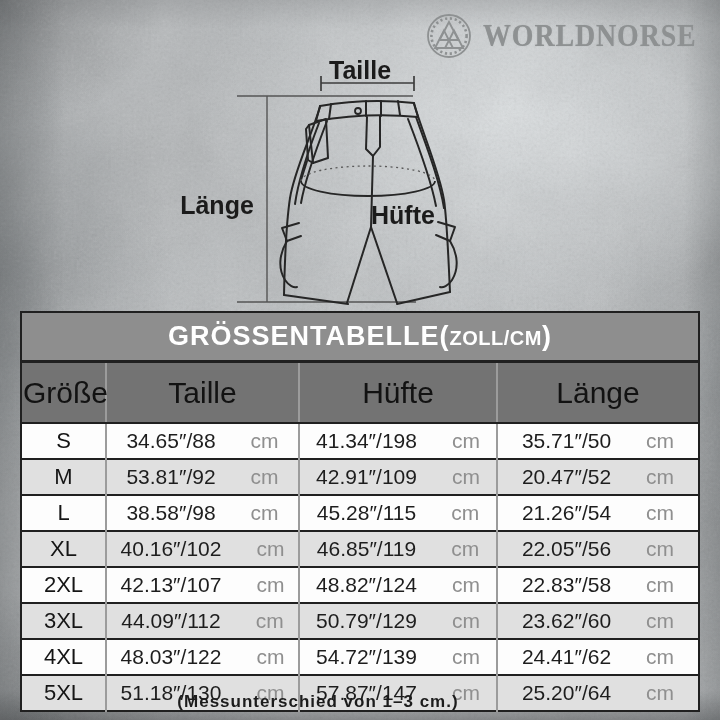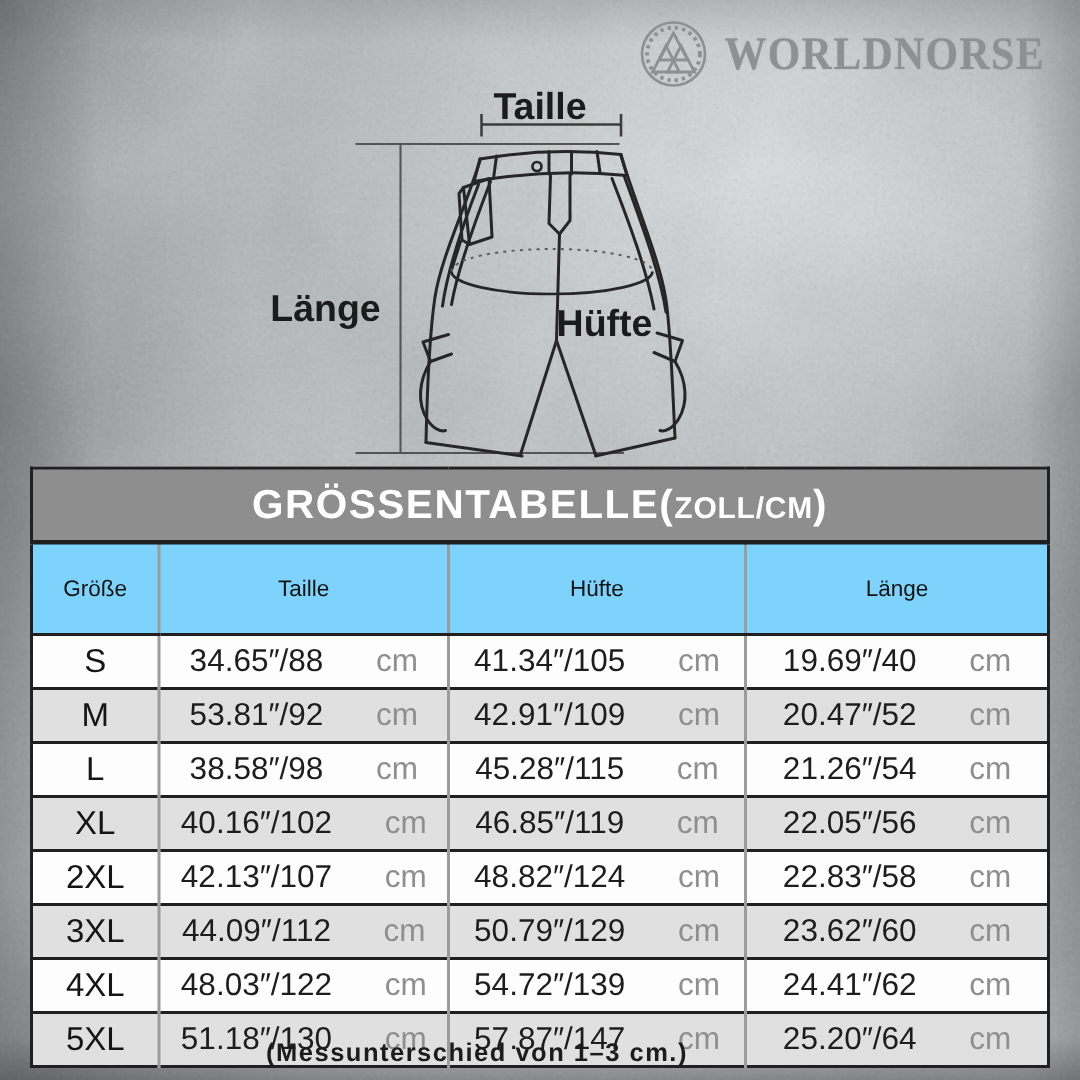--- a/index.html
+++ b/index.html
@@ -41,22 +41,22 @@
     border-collapse:collapse;table-layout:fixed;
     background:#fdfdfd;border:2px solid #202020;
   }
   th.title-cell{
     height:45px;background:#8e8e8e;color:#ffffff;
     font-size:27px;font-weight:bold;letter-spacing:1px;text-align:center;
     border-bottom:3px solid #202020;
   }
   th.title-cell .small{font-size:20px;letter-spacing:.5px;}
   tr.cols th{
-    height:57px;background:#7dd3fc;color:#121212;
-    font-size:15px;font-weight:normal;text-align:center;
+    height:57px;background:#737373;color:#121212;
+    font-size:30px;font-weight:normal;text-align:center;
     border-bottom:2px solid #202020;
   }
   tbody td{
     height:32px;text-align:center;vertical-align:middle;
     font-size:21px;color:#1d1d1d;white-space:nowrap;
   }
   tbody tr+tr td{border-top:2px solid #202020;}
   tbody tr:nth-child(odd){background:#fdfdfd;}
   tbody tr:nth-child(even){background:#e0e0e0;}
   tr.cols th+th, tbody td+td{border-left:2px solid #9c9c9c;}
@@ -170,22 +170,22 @@
         <th>Größe</th>
         <th>Taille</th>
         <th>Hüfte</th>
         <th>Länge</th>
       </tr>
     </thead>
     <tbody>
       <tr>
         <td class="size-cell">S</td>
         <td><span class="v">34.65″/88</span><span class="u">cm</span></td>
-        <td><span class="v">41.34″/105</span><span class="u">cm</span></td>
-        <td><span class="v">19.69″/40</span><span class="u">cm</span></td>
+        <td><span class="v">41.34″/198</span><span class="u">cm</span></td>
+        <td><span class="v">35.71″/50</span><span class="u">cm</span></td>
       </tr>
       <tr>
         <td class="size-cell">M</td>
         <td><span class="v">53.81″/92</span><span class="u">cm</span></td>
         <td><span class="v">42.91″/109</span><span class="u">cm</span></td>
         <td><span class="v">20.47″/52</span><span class="u">cm</span></td>
       </tr>
       <tr>
         <td class="size-cell">L</td>
         <td><span class="v">38.58″/98</span><span class="u">cm</span></td>

